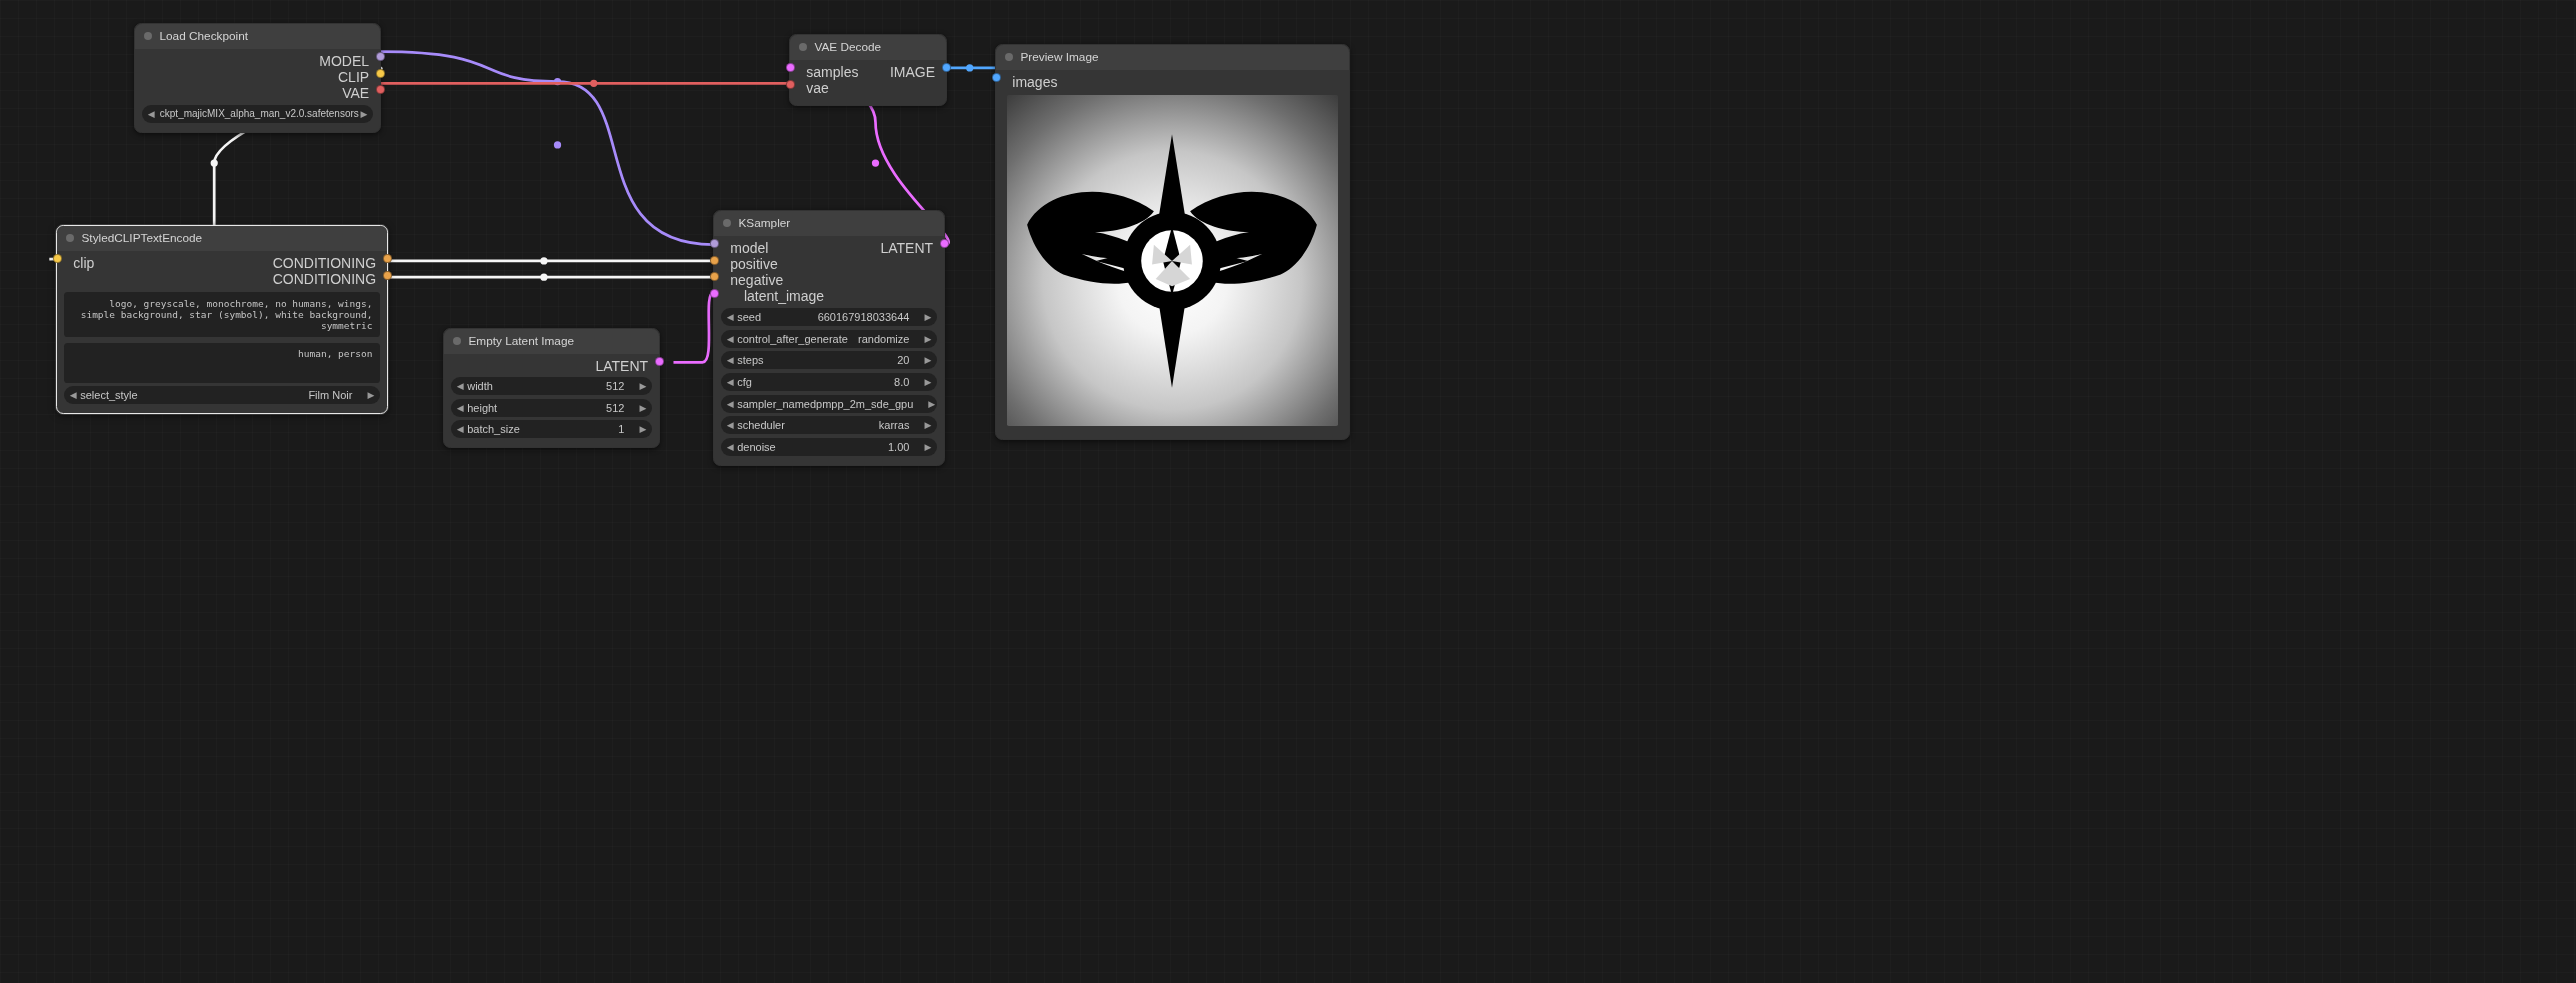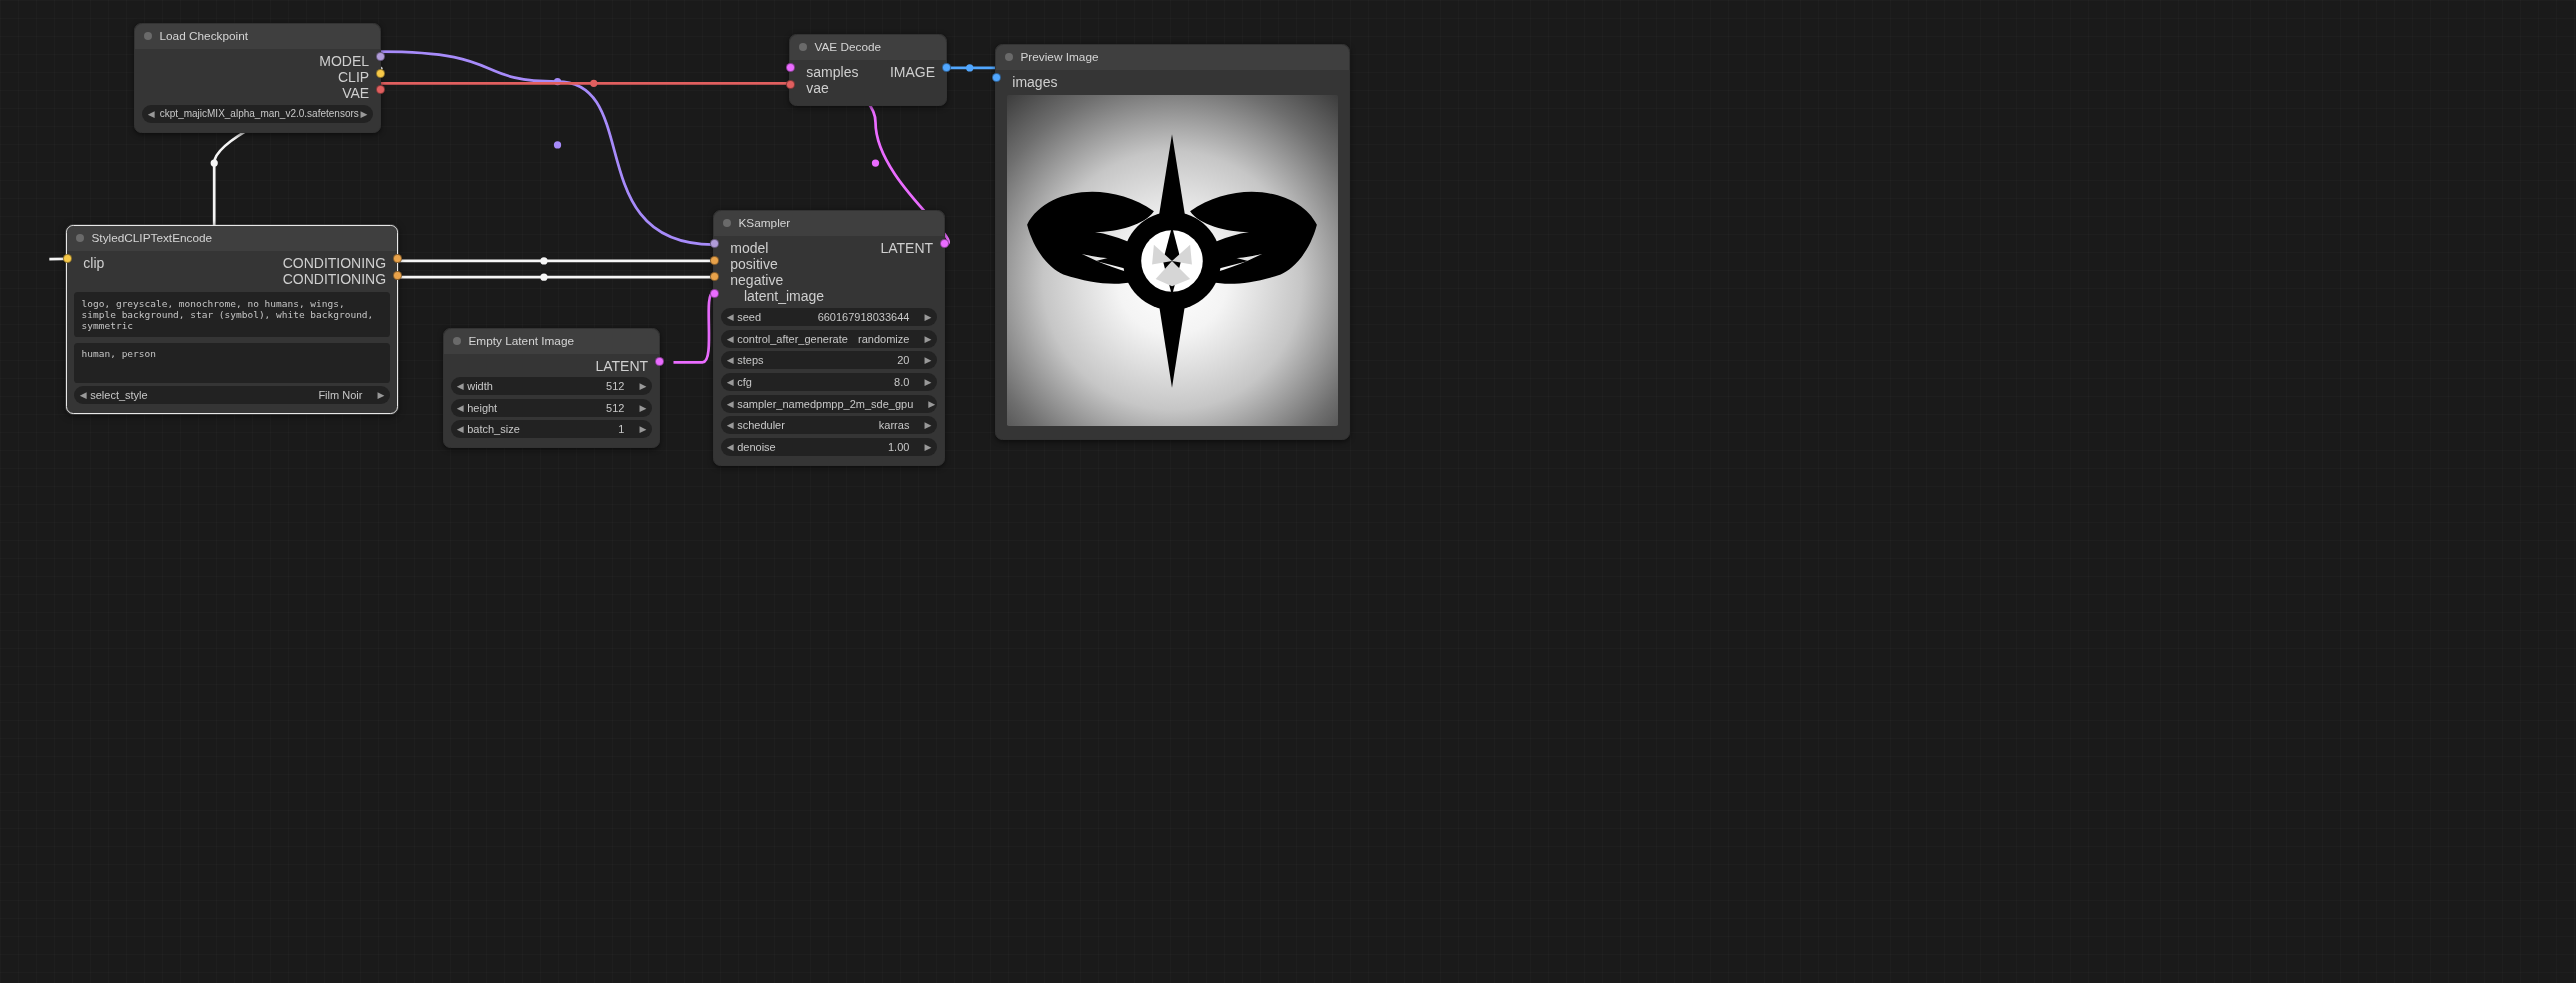--- a/index.html
+++ b/index.html
@@ -61,21 +61,21 @@
     background:#222; border-radius:9px; margin-top:3.6px;
     display:flex; align-items:center; justify-content:space-between;
     padding:1.8px 5.4px; height:18px; color:#c8c8c8; font-size:11px;
   }
   .widget .tri{font-size:9px; color:#999;}
   .widget .lab{flex:0 0 auto; margin-left:3.6px;}
   .widget .val{flex:1 1 auto; text-align:right; margin-right:15px;}
   .textarea{
     background:#222; border-radius:3.6px; margin-top:5.4px; padding:5.4px 7.3px;
     font-family:"Menlo","Consolas",monospace; font-size:9.5px; color:#c5c5c5;
-    min-height:45px; white-space:normal;
+    min-height:45px; white-space:normal;text-align:right;
   }
   .preview-img{
     margin:5.4px 3.6px 3.6px 3.6px;
     width:calc(100% - 7.3px); aspect-ratio:1/1;
     background: radial-gradient(circle at 50% 56%, #ffffff 0%, #f4f4f4 22%, #c6c6c6 52%, #6f6f6f 80%, #3c3c3c 100%);
     border-radius:1.8px;
     display:flex; align-items:center; justify-content:center;
   }
   .emblem svg{display:block}
 </style>
@@ -120,21 +120,21 @@
         <span class="port right p-red" style="top:36px"></span>
       </div>
     <div class="widget">
       <span class="tri">◀</span>
       <span class="lab" style="flex:1; text-align:center; font-size:10px; overflow:hidden">ckpt_majicMIX_alpha_man_v2.0.safetensors</span>
       <span class="tri">▶</span>
     </div>
   </div>
 </div>
 
-<div class="node focus" style="left:66px; top:225px; width:332px;">
+<div class="node focus" style="left:56px; top:225px; width:332px;">
   <div class="titlebar">
     <span class="dot"></span>
     <span>StyledCLIPTextEncode</span>
   </div>
   <div class="body">
     <div class="row" style="height:16.3px">
       <span class="port left p-yellow" style="top:3.6px"></span>
       <span class="plabel" style="margin-left:5.4px">clip</span>
       <span class="plabel" style="margin-left:auto">CONDITIONING</span>
       <span class="port right p-orange" style="top:3.6px"></span>

